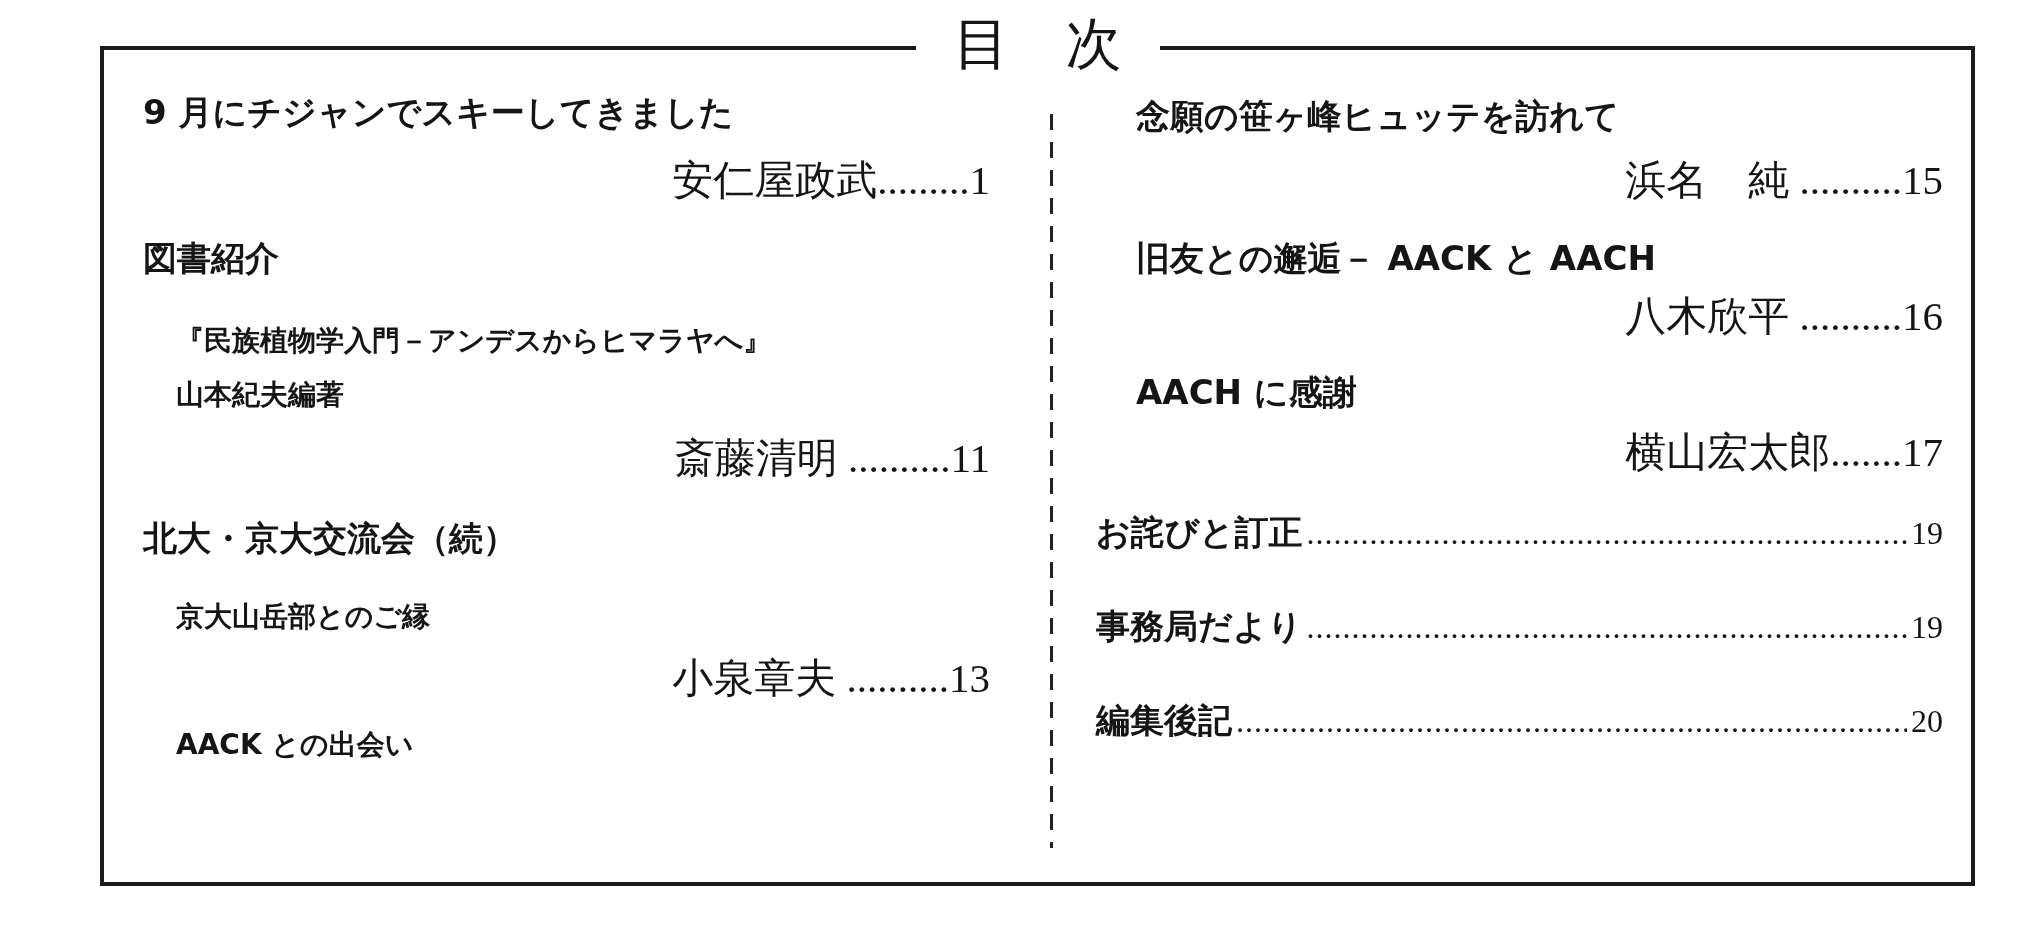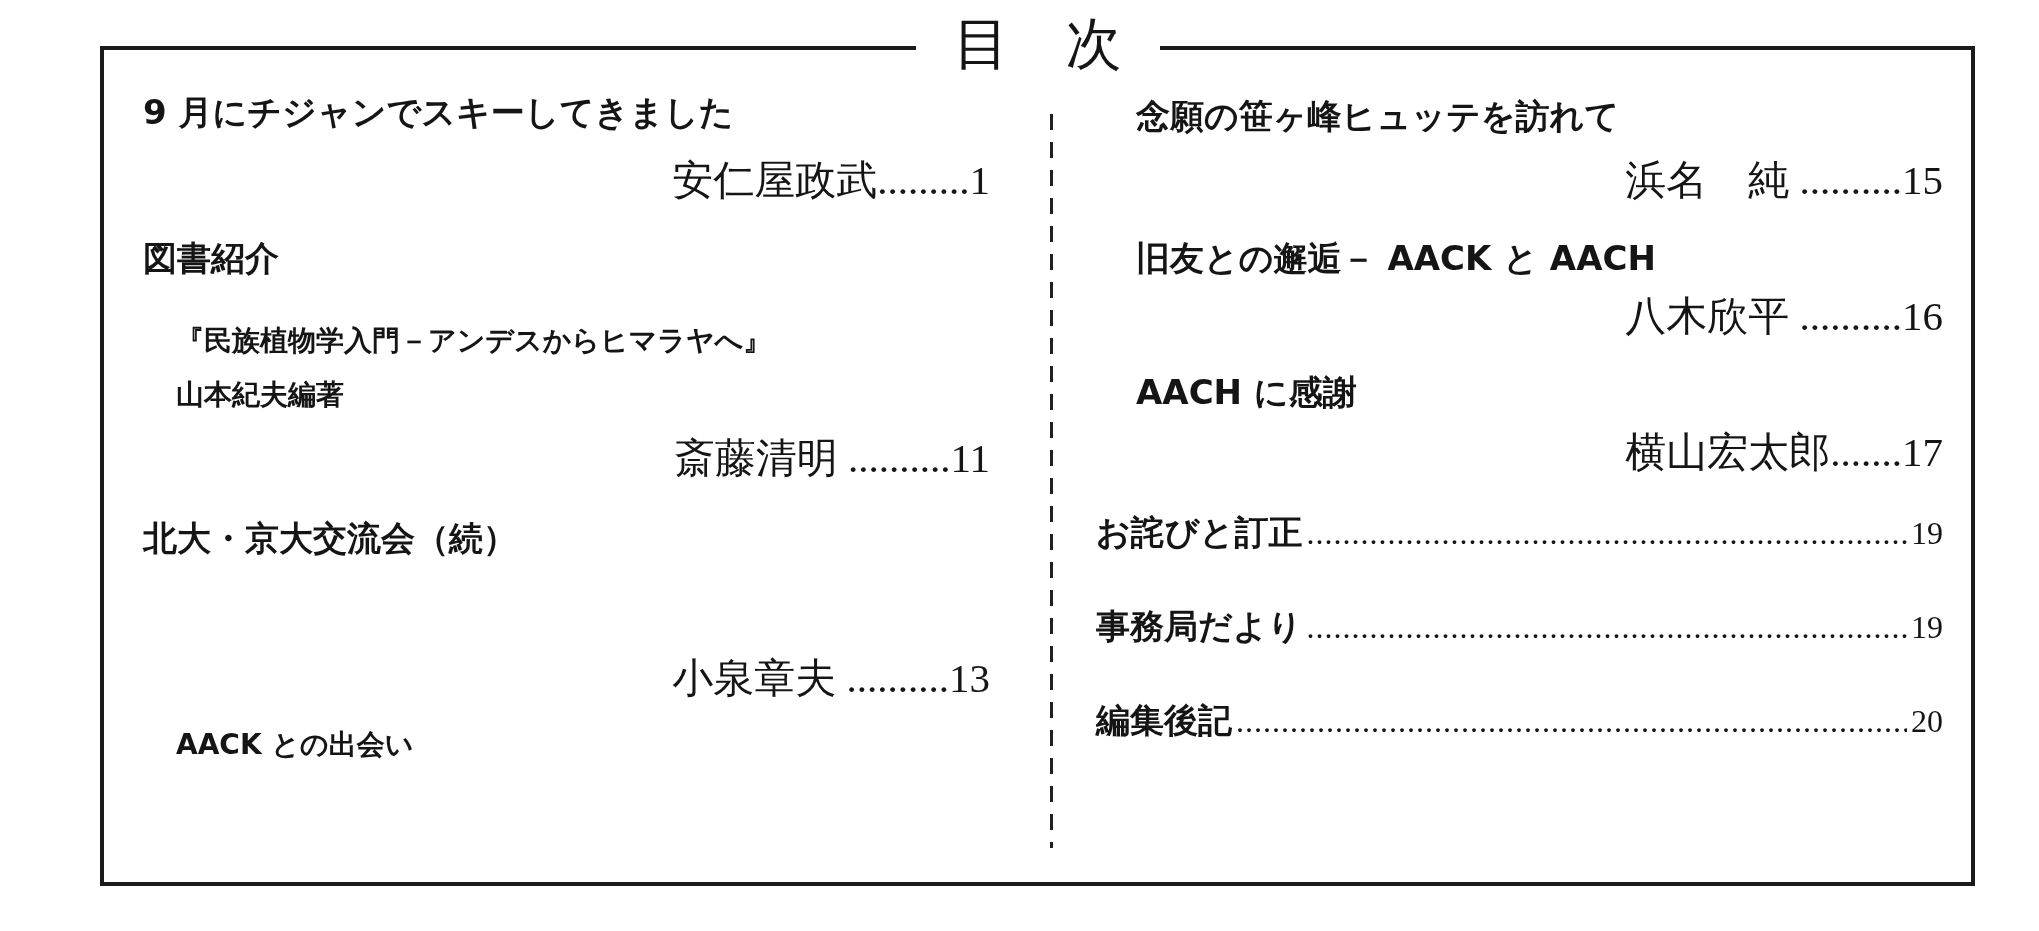--- a/index.html
+++ b/index.html
@@ -112,20 +112,21 @@
   <div class="line h" style="left:39px; top:188px;">図書紹介</div>
 
   <div class="line sub" style="left:72px; top:274px;">『民族植物学入門－アンデスからヒマラヤへ』</div>
 
   <div class="line sub" style="left:72px; top:328px;">山本紀夫編著</div>
 
   <div class="line author" style="left:39px; top:384px; width:847px;"><span>斎藤清明</span><span> ..........</span><span>11</span></div>
 
   <div class="line h" style="left:39px; top:468px;">北大・京大交流会（続）</div>
 
+  <div class="line sub" style="left:72px; top:550px;">京大山岳部とのご縁</div>
 
   <div class="line author" style="left:39px; top:604px; width:847px;"><span>小泉章夫</span><span> ..........</span><span>13</span></div>
 
   <div class="line sub" style="left:72px; top:678px;">AACK との出会い</div>
 
 
   <div class="line h" style="left:1032px; top:46px;">念願の笹ヶ峰ヒュッテを訪れて</div>
 
   <div class="line author" style="left:1032px; top:106px; width:807px;"><span>浜名　純</span><span> ..........</span><span>15</span></div>
 

